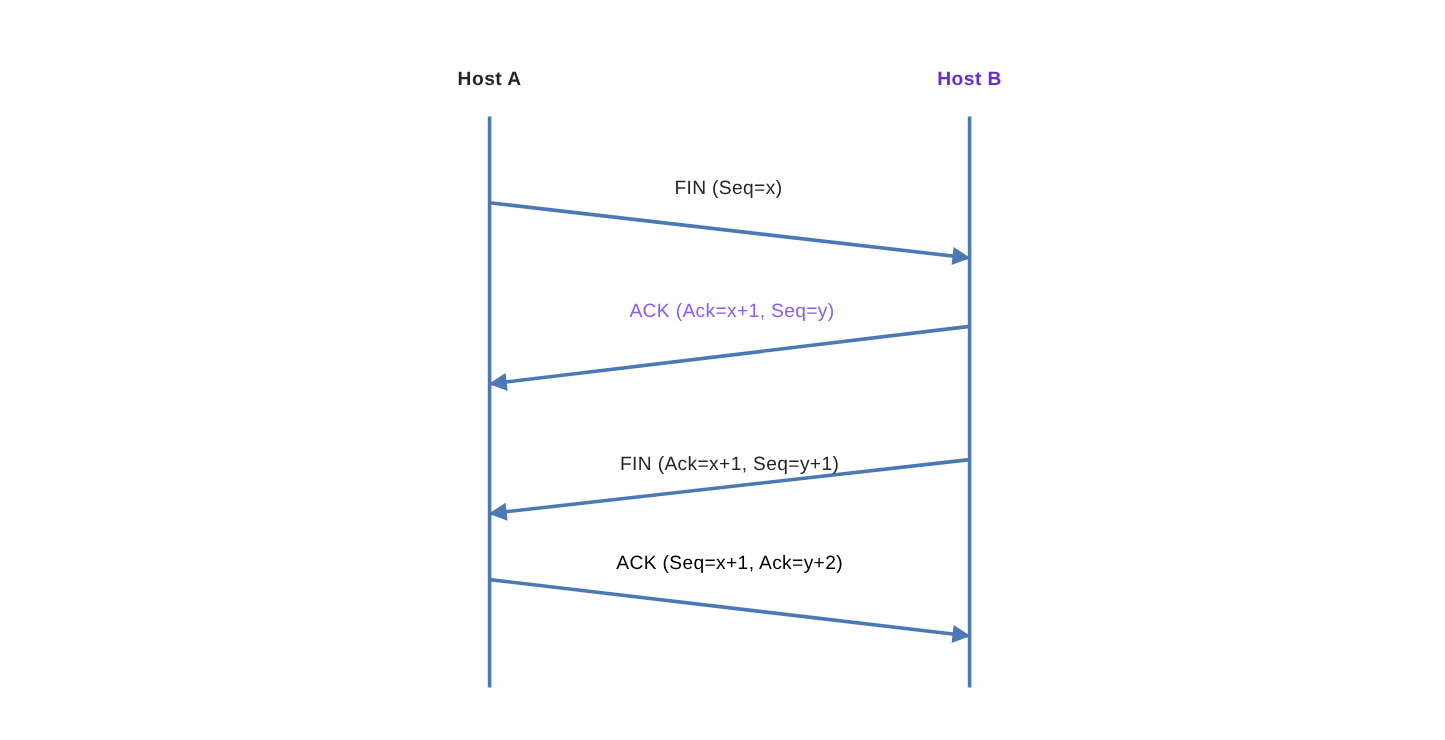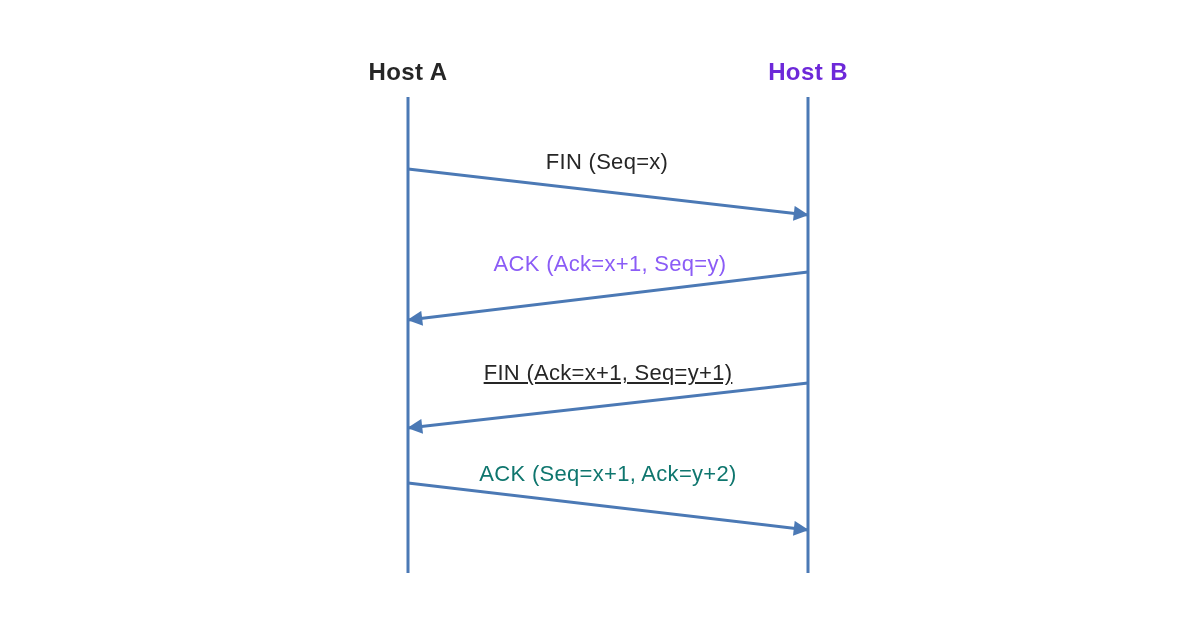--- a/index.html
+++ b/index.html
@@ -9,30 +9,30 @@
     width: 1204px;
     height: 617px;
     background: #ffffff;
     overflow: hidden;
     font-family: "Liberation Sans", sans-serif;
   }
   #diagram-svg { position: absolute; left: 0; top: 0; }
   .actor-label {
     position: absolute;
     transform: translateX(-50%);
-    font-size: 24px;
+    font-size: 16px;
     font-weight: 700;
     color: #262626;
     letter-spacing: 0.4px;
     white-space: nowrap;
   }
   .msg-label {
     position: absolute;
     transform: translateX(-50%);
-    font-size: 22px;
+    font-size: 16px;
     font-weight: 400;
     color: #262626;
     letter-spacing: 0.3px;
     white-space: nowrap;
   }
 </style>
 </head>
 <body>
 
 <div id="canvas">
@@ -47,15 +47,15 @@
       <line x1="408" y1="169" x2="808" y2="215" stroke="#4B79B5" stroke-width="3" marker-end="url(#arrowhead)"></line>
       <line x1="808" y1="272" x2="408" y2="320" stroke="#4B79B5" stroke-width="3" marker-end="url(#arrowhead)"></line>
       <line x1="808" y1="383" x2="408" y2="428" stroke="#4B79B5" stroke-width="3" marker-end="url(#arrowhead)"></line>
       <line x1="408" y1="483" x2="808" y2="530" stroke="#4B79B5" stroke-width="3" marker-end="url(#arrowhead)"></line>
     </svg>
   <div class="actor-label" style="left: 408px; top: 58px; color: rgb(38, 38, 38);">Host A</div>
   <div class="actor-label" style="left: 808px; top: 58px; color: #6d28d9;">Host B</div>
 
 <div class="msg-label" style="left: 607px; top: 149px; color: rgb(38, 38, 38);">FIN (Seq=x)</div>
     <div class="msg-label" style="left: 610px; top: 251px; color: #8b5cf6;">ACK (Ack=x+1, Seq=y)</div>
-    <div class="msg-label" style="left: 608px; top: 360px; color: rgb(38, 38, 38); text-decoration: underline;">FIN (Ack=x+1, Seq=y+1)</div>
-    <div class="msg-label" style="left: 608px; top: 461px; color: #0f766e;">ACK (Seq=x+1, Ack=y+2)</div>
+    <div class="msg-label" style="left: 608px; top: 379px; color: rgb(38, 38, 38);">FIN (Ack=x+1, Seq=y+1)</div>
+    <div class="msg-label" style="left: 608px; top: 461px; color: #000000;">ACK (Seq=x+1, Ack=y+2)</div>
   </div>
 
 </body></html>

